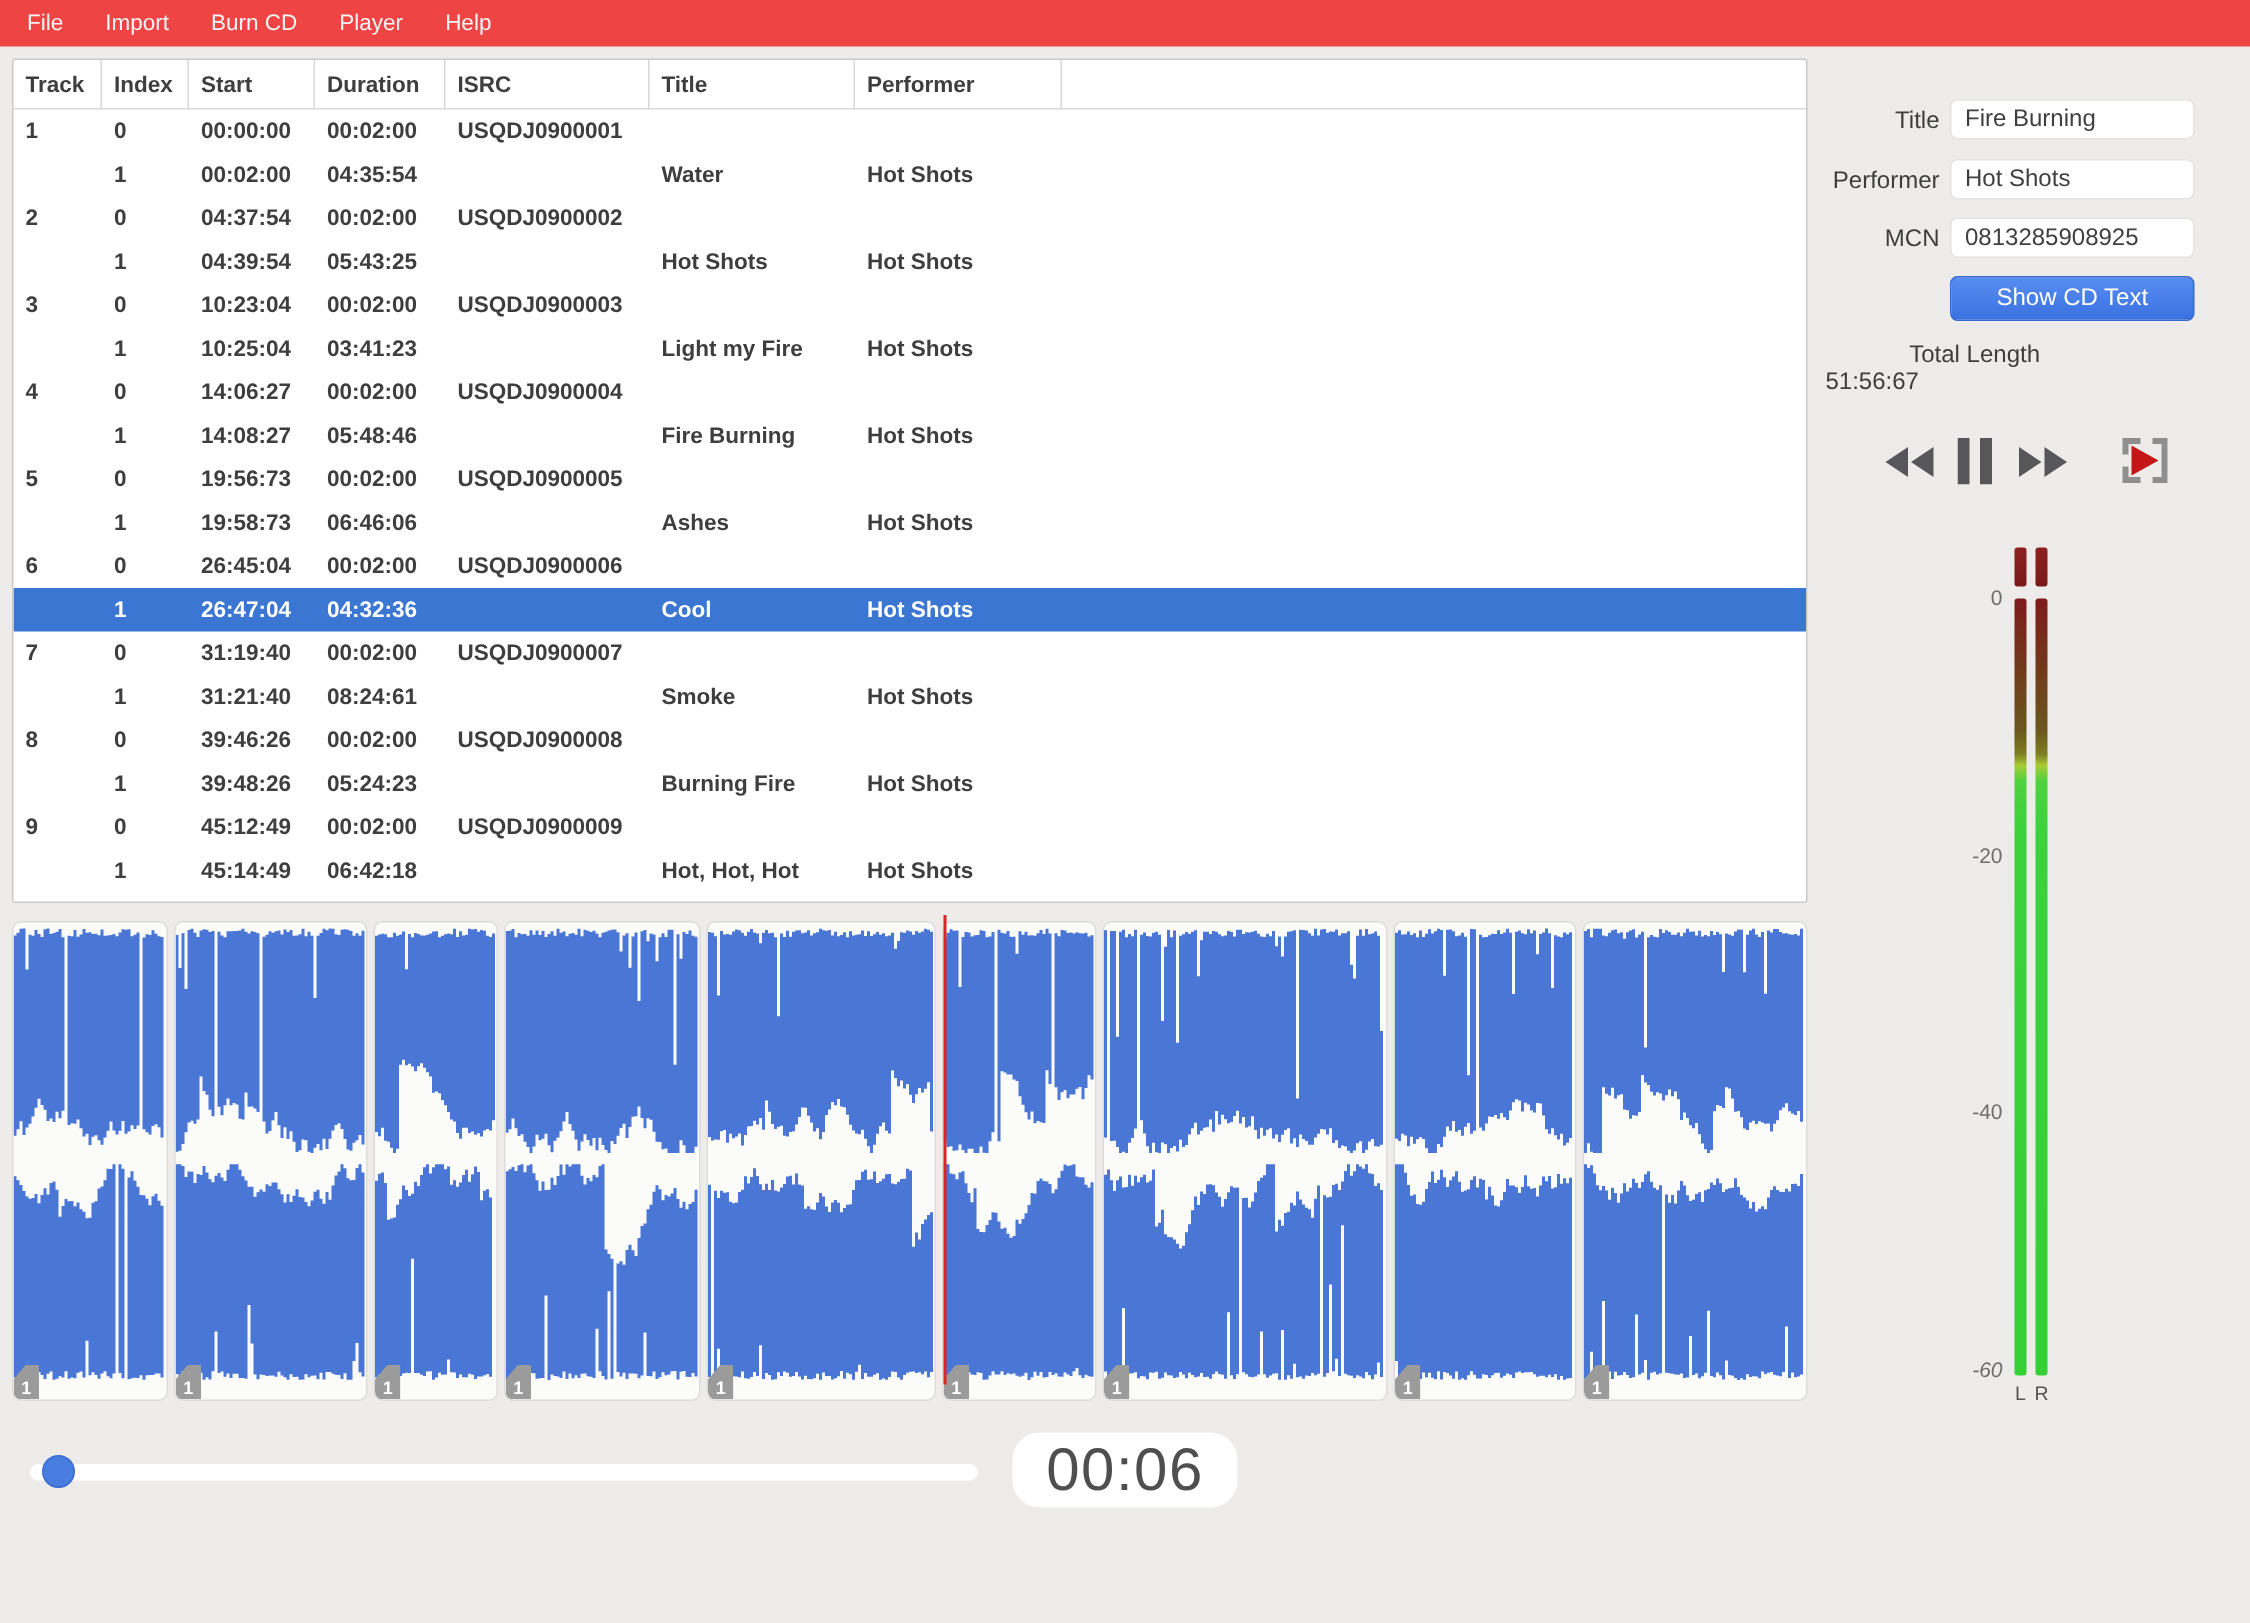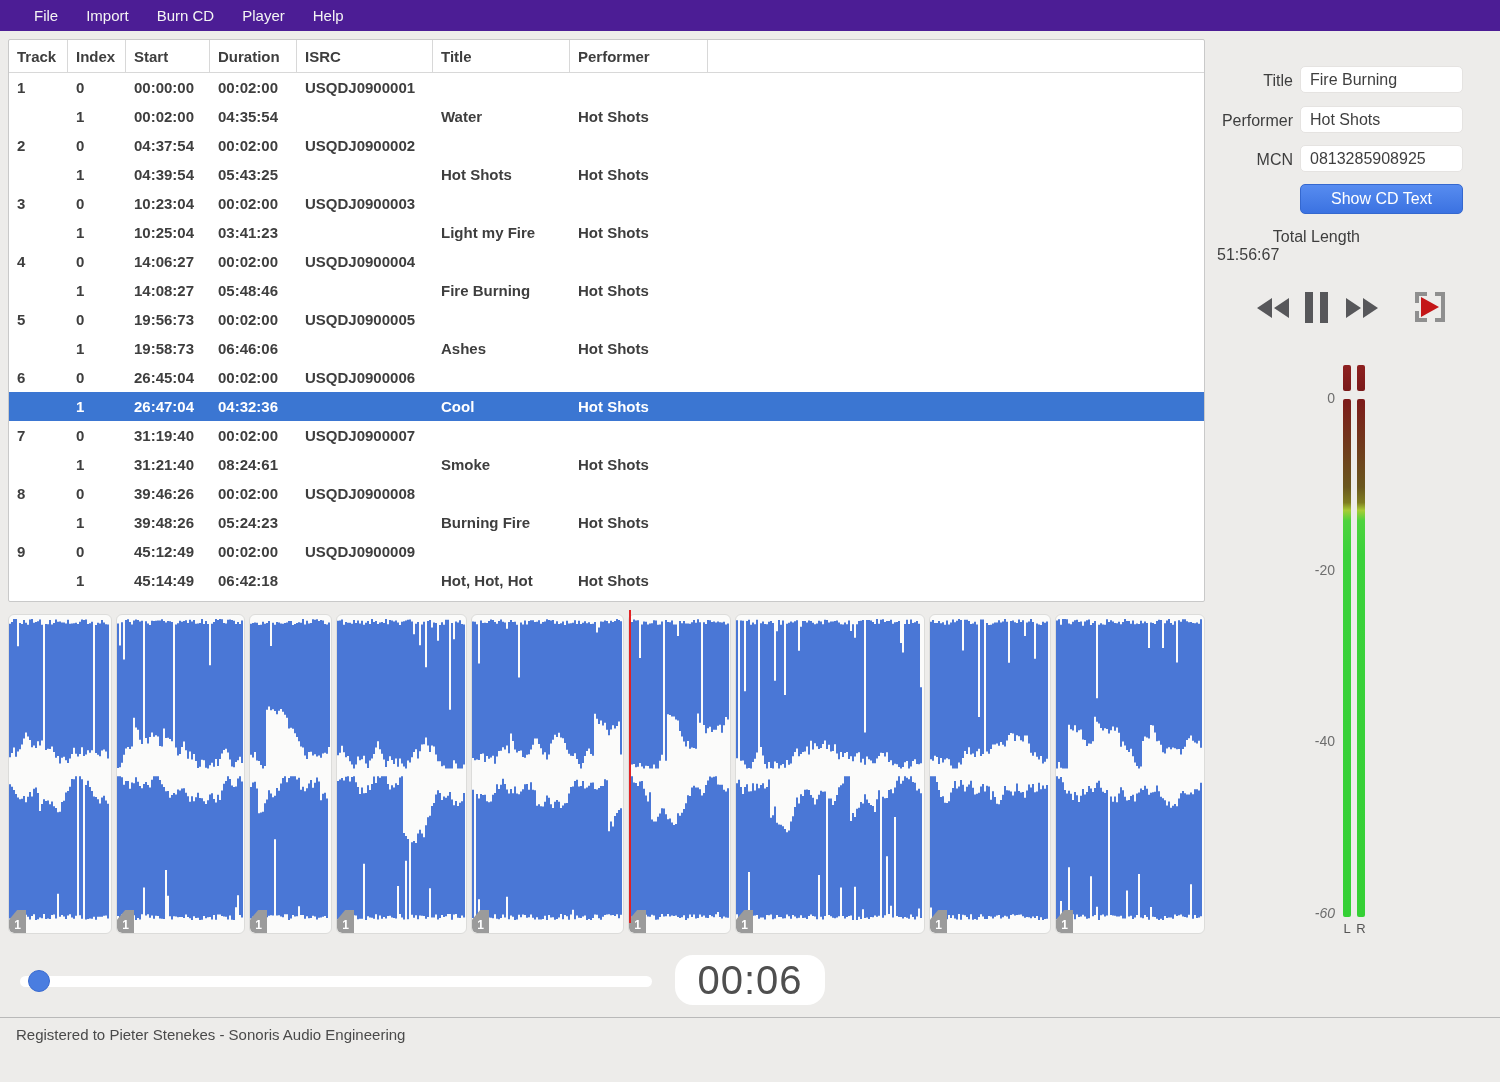--- a/index.html
+++ b/index.html
@@ -12,22 +12,22 @@
     border-bottom:1px solid #a9a9a9; position:relative;
     display:flex; align-items:center; justify-content:center;
     font-size:15px; color:#3a3a3a; }
   .lights { position:absolute; left:10px; top:8px; display:flex; gap:14px; }
   .light { width:14px; height:14px; border-radius:50%; border:1px solid rgba(0,0,0,.15); }
   .light.close { background:#ee6a5f; }
   .light.min   { background:#f5bd4f; }
   .light.zoom  { background:#62c554; }
 
   
-  .menubar { height:31px; background:#4c1d95; display:flex; align-items:center;
-    padding-left:20px; }
+  .menubar { height:31px; background:#ef4444; display:flex; align-items:center;
+    padding-left:4px; }
   .menu-item { padding:0 14px; line-height:31px; font-size:15px; color:#f4f4f4; cursor:default; }
 
   .content { position:relative; height:1020px; }
 
   
   .ttable { position:absolute; left:8px; top:8px; width:1197px; height:563px;
     background:#fff; border:1px solid #c9c9c9; border-radius:2px; overflow:hidden;
     font-size:15px; color:#3e3e3e; }
   .thead, .trow { display:grid;
     grid-template-columns:59px 58px 84px 87px 136px 137px 138px 1fr;font-weight:bold; }
@@ -432,18 +432,15 @@
           <div class="wtab">1</div>
         </div>
       </div>
 
     <div class="slider-track">
       <div class="slider-thumb"></div>
     </div>
 
     <div class="timebox">00:06</div>
 
-    <div class="statusbar">
-      <span>Registered to Pieter Stenekes - Sonoris Audio Engineering</span>
-    </div>
 
   </div>
 </div>
 
 </body></html>

